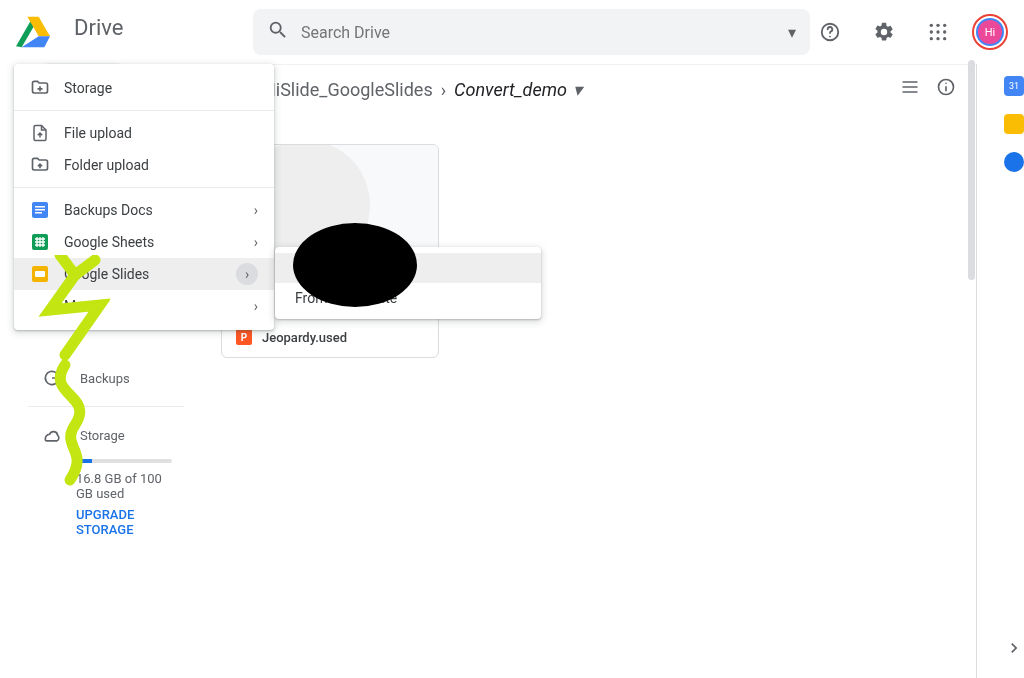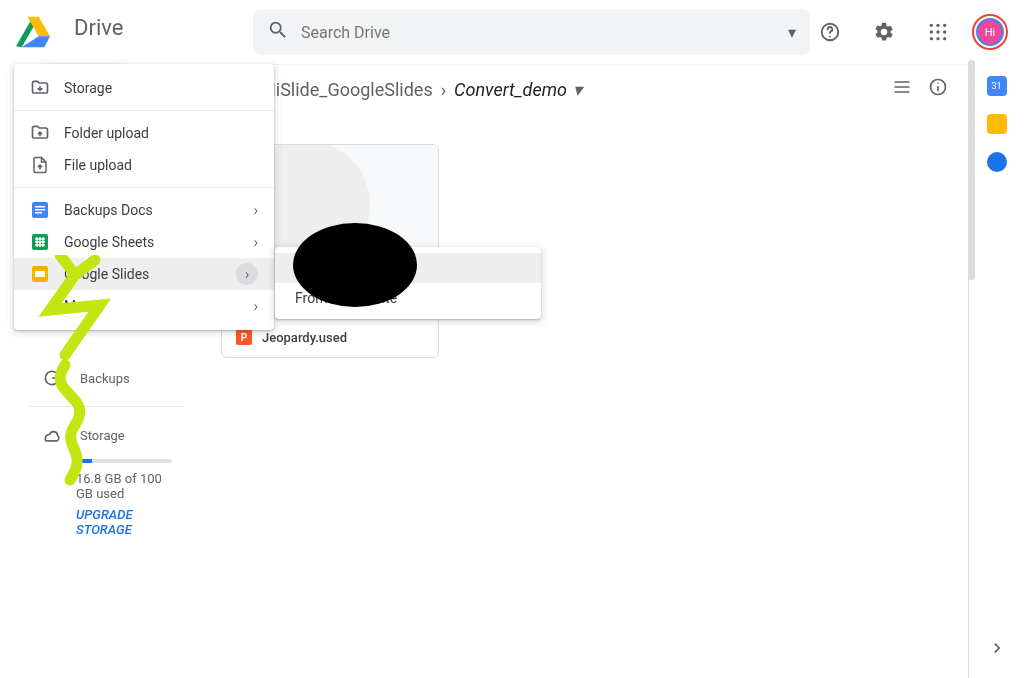--- a/index.html
+++ b/index.html
@@ -23,41 +23,41 @@
 .sidebar-left { width:212px; padding:0 28px; }
 .new-btn { width:110px; height:48px; border-radius:24px; box-shadow:0 1px 2px rgba(60,64,67,.3),0 1px 3px 1px rgba(60,64,67,.15); display:flex; align-items:center; gap:12px; padding:0 18px; font-size:14px; color:#3c4043; background:#fff; margin-bottom:18px; cursor:pointer; }
 
 .side-item { display:flex; align-items:center; gap:18px; height:36px; padding:0 12px 0 14px; font-size:13px; color:#5f6368; border-radius:0 18px 18px 0; cursor:pointer; }
 .side-item svg { flex-shrink:0; }
 
 .storage-block { padding:6px 12px 0 48px; }
 .storage-bar { height:4px; background:#e0e0e0; border-radius:2px; margin-bottom:8px; overflow:hidden; }
 .storage-fill { height:100%; width:17%; background:#1a73e8; }
 .storage-text { font-size:13px; color:#5f6368; }
-.upgrade-link { font-size:13px; color:#1a73e8; font-weight:500; margin-top:6px; display:block;font-style:italic; }
+.upgrade-link { font-size:13px; color:#1a73e8; font-weight:500; margin-top:6px; display:block; }
 
 
 .content { flex:1; border-top:1px solid rgba(0,0,0,.05); position:relative; }
 .breadcrumb-row { height:48px; display:flex; align-items:center; padding:0 20px; }
 .breadcrumbs { display:flex; align-items:center; gap:8px; font-size:18px; color:#5f6368; }
 .bc-item { display:flex; align-items:center; gap:6px; cursor:pointer; }
 .bc-chevron { color:#5f6368; }
 .bc-current { color:#202124;font-style:italic; }
 .view-icons { margin-left:auto; display:flex; gap:16px; color:#5f6368; }
 
 .sort-row { display:flex; justify-content:flex-end; align-items:center; gap:8px; padding:6px 28px 10px; font-size:13px; color:#5f6368; }
 
 .file-card { position:absolute; left:221px; top:144px; width:218px; height:214px; border:1px solid #dadce0; border-radius:6px; background:#fff; overflow:hidden; }
 .file-thumb { height:170px; background:#f8f9fa; display:flex; align-items:center; justify-content:center; }
 .file-thumb .circle { width:130px; height:130px; border-radius:50%; background:#eee; position:relative; top:-25px; left:-25px; }
 .file-footer { height:44px; display:flex; align-items:center; gap:10px; padding:0 14px; font-size:13px; font-weight:500; color:#3c4043; }
 .pptx-icon { width:16px; height:16px; background:#ff5722; border-radius:2px; color:#fff; font-size:10px; font-weight:700; display:flex; align-items:center; justify-content:center; }
 
 
-.side-rail { width:56px; border-left:1px solid #dadce0; display:flex; flex-direction:column; align-items:center; padding-top:12px; gap:18px; }
+.side-rail { width:48px; border-left:1px solid #dadce0; display:flex; flex-direction:column; align-items:flex-end; padding-top:12px; gap:18px; }
 .rail-ic { width:20px; height:20px; border-radius:4px; }
 .rail-cal { background:#4285f4; color:#fff; font-size:9px; display:flex; align-items:center; justify-content:center; }
 .rail-keep { background:#fbbc04; }
 .rail-tasks { width:20px; height:20px; border-radius:50%; background:#1a73e8; }
 .rail-expand { margin-top:auto; margin-bottom:16px; color:#5f6368; }
 
 
 .new-menu { position:absolute; left:14px; top:64px; width:260px; background:#fff; border-radius:4px; box-shadow:0 2px 6px 2px rgba(60,64,67,.15),0 1px 2px rgba(60,64,67,.3); padding:8px 0; z-index:50; }
 .menu-item { height:32px; display:flex; align-items:center; padding:0 16px; font-size:14px; color:#3c4043; cursor:pointer; position:relative; }
 .menu-item .mi-icon { width:20px; height:20px; margin-right:14px; display:flex; align-items:center; justify-content:center; }
@@ -232,36 +232,36 @@
       <svg width="20" height="20" viewBox="0 0 24 24" fill="none" stroke="#5f6368" stroke-width="2">
           <path d="M3 6a2 2 0 0 1 2-2h4l2 2h8a2 2 0 0 1 2 2v8a2 2 0 0 1-2 2H5a2 2 0 0 1-2-2z"></path>
           <path d="M12 10v6m-3-3h6"></path>
         </svg>
     </span>
     <span>Storage</span>
   </div>
   <div class="menu-sep"></div>
   <div class="menu-item">
     <span class="mi-icon">
-      <svg width="20" height="20" viewBox="0 0 24 24" fill="none" stroke="#5f6368" stroke-width="2">
-          <path d="M3 6a2 2 0 0 1 2-2h4l2 2h8a2 2 0 0 1 2 2v8a2 2 0 0 1-2 2H5a2 2 0 0 1-2-2z"></path>
-          <path d="M12 16v-5m-2.5 2.5L12 11l2.5 2.5"></path>
-        </svg>
-    </span>
-    <span>Folder upload</span>
-  </div>
-  <div class="menu-item">
-    <span class="mi-icon">
       <svg width="18" height="18" viewBox="0 0 24 24" fill="none" stroke="#5f6368" stroke-width="2">
           <path d="M14 2H6a2 2 0 0 0-2 2v16a2 2 0 0 0 2 2h12a2 2 0 0 0 2-2V8z"></path>
           <path d="M14 2v6h6"></path>
           <path d="M12 18v-6m-3 3 3-3 3 3"></path>
         </svg>
     </span>
     <span>File upload</span>
+  </div>
+  <div class="menu-item">
+    <span class="mi-icon">
+      <svg width="20" height="20" viewBox="0 0 24 24" fill="none" stroke="#5f6368" stroke-width="2">
+          <path d="M3 6a2 2 0 0 1 2-2h4l2 2h8a2 2 0 0 1 2 2v8a2 2 0 0 1-2 2H5a2 2 0 0 1-2-2z"></path>
+          <path d="M12 16v-5m-2.5 2.5L12 11l2.5 2.5"></path>
+        </svg>
+    </span>
+    <span>Folder upload</span>
   </div>
   <div class="menu-sep"></div>
   <div class="menu-item">
     <span class="mi-icon">
         <svg width="16" height="16">
           <rect width="16" height="16" rx="2" fill="#4285f4"></rect>
           <rect x="3" y="4" width="10" height="1.5" fill="#fff"></rect>
           <rect x="3" y="7" width="10" height="1.5" fill="#fff"></rect>
           <rect x="3" y="10" width="7" height="1.5" fill="#fff"></rect>
         </svg>

